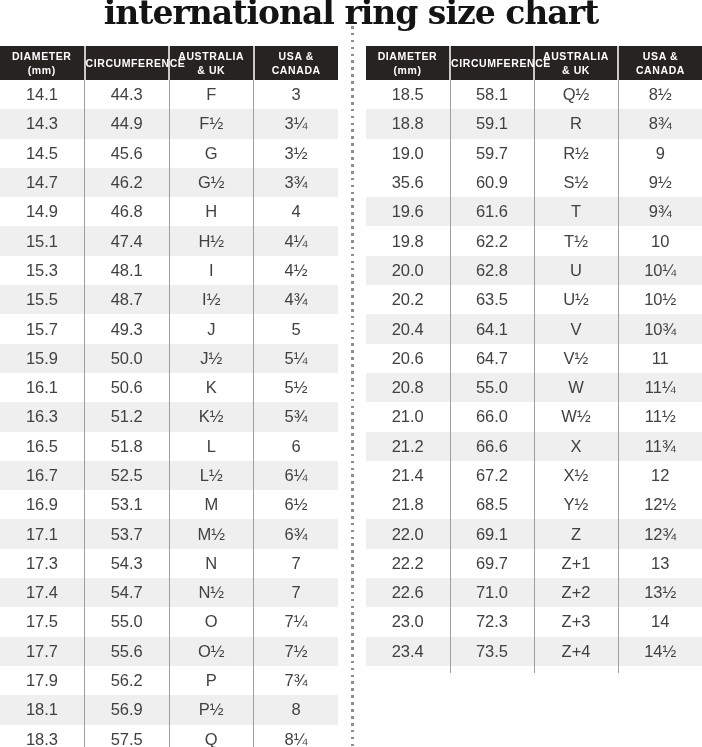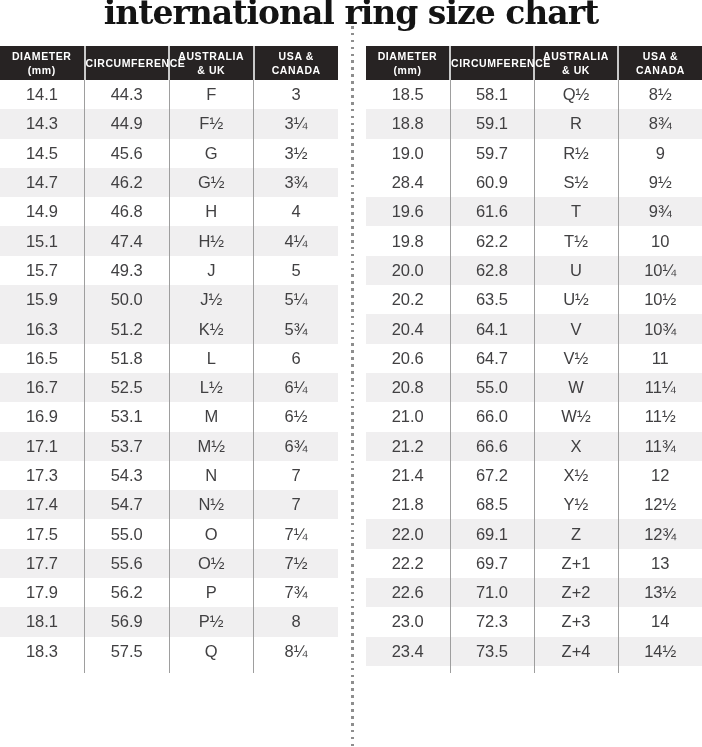--- a/index.html
+++ b/index.html
@@ -136,30 +136,48 @@
         <td>H</td>
         <td>4</td>
       </tr>
       <tr class="alt">
         <td>15.1</td>
         <td>47.4</td>
         <td>H½</td>
         <td>4¼</td>
       </tr>
       <tr>
+        <td>15.3</td>
+        <td>48.1</td>
+        <td>I</td>
+        <td>4½</td>
+      </tr>
+      <tr class="alt">
+        <td>15.5</td>
+        <td>48.7</td>
+        <td>I½</td>
+        <td>4¾</td>
+      </tr>
+      <tr>
         <td>15.7</td>
         <td>49.3</td>
         <td>J</td>
         <td>5</td>
       </tr>
       <tr class="alt">
         <td>15.9</td>
         <td>50.0</td>
         <td>J½</td>
         <td>5¼</td>
+      </tr>
+      <tr>
+        <td>16.1</td>
+        <td>50.6</td>
+        <td>K</td>
+        <td>5½</td>
       </tr>
       <tr class="alt">
         <td>16.3</td>
         <td>51.2</td>
         <td>K½</td>
         <td>5¾</td>
       </tr>
       <tr>
         <td>16.5</td>
         <td>51.8</td>
@@ -270,21 +288,21 @@
         <td>R</td>
         <td>8¾</td>
       </tr>
       <tr>
         <td>19.0</td>
         <td>59.7</td>
         <td>R½</td>
         <td>9</td>
       </tr>
       <tr>
-        <td>28.4</td>
+        <td>35.6</td>
         <td>60.9</td>
         <td>S½</td>
         <td>9½</td>
       </tr>
       <tr class="alt">
         <td>19.6</td>
         <td>61.6</td>
         <td>T</td>
         <td>9¾</td>
       </tr>

